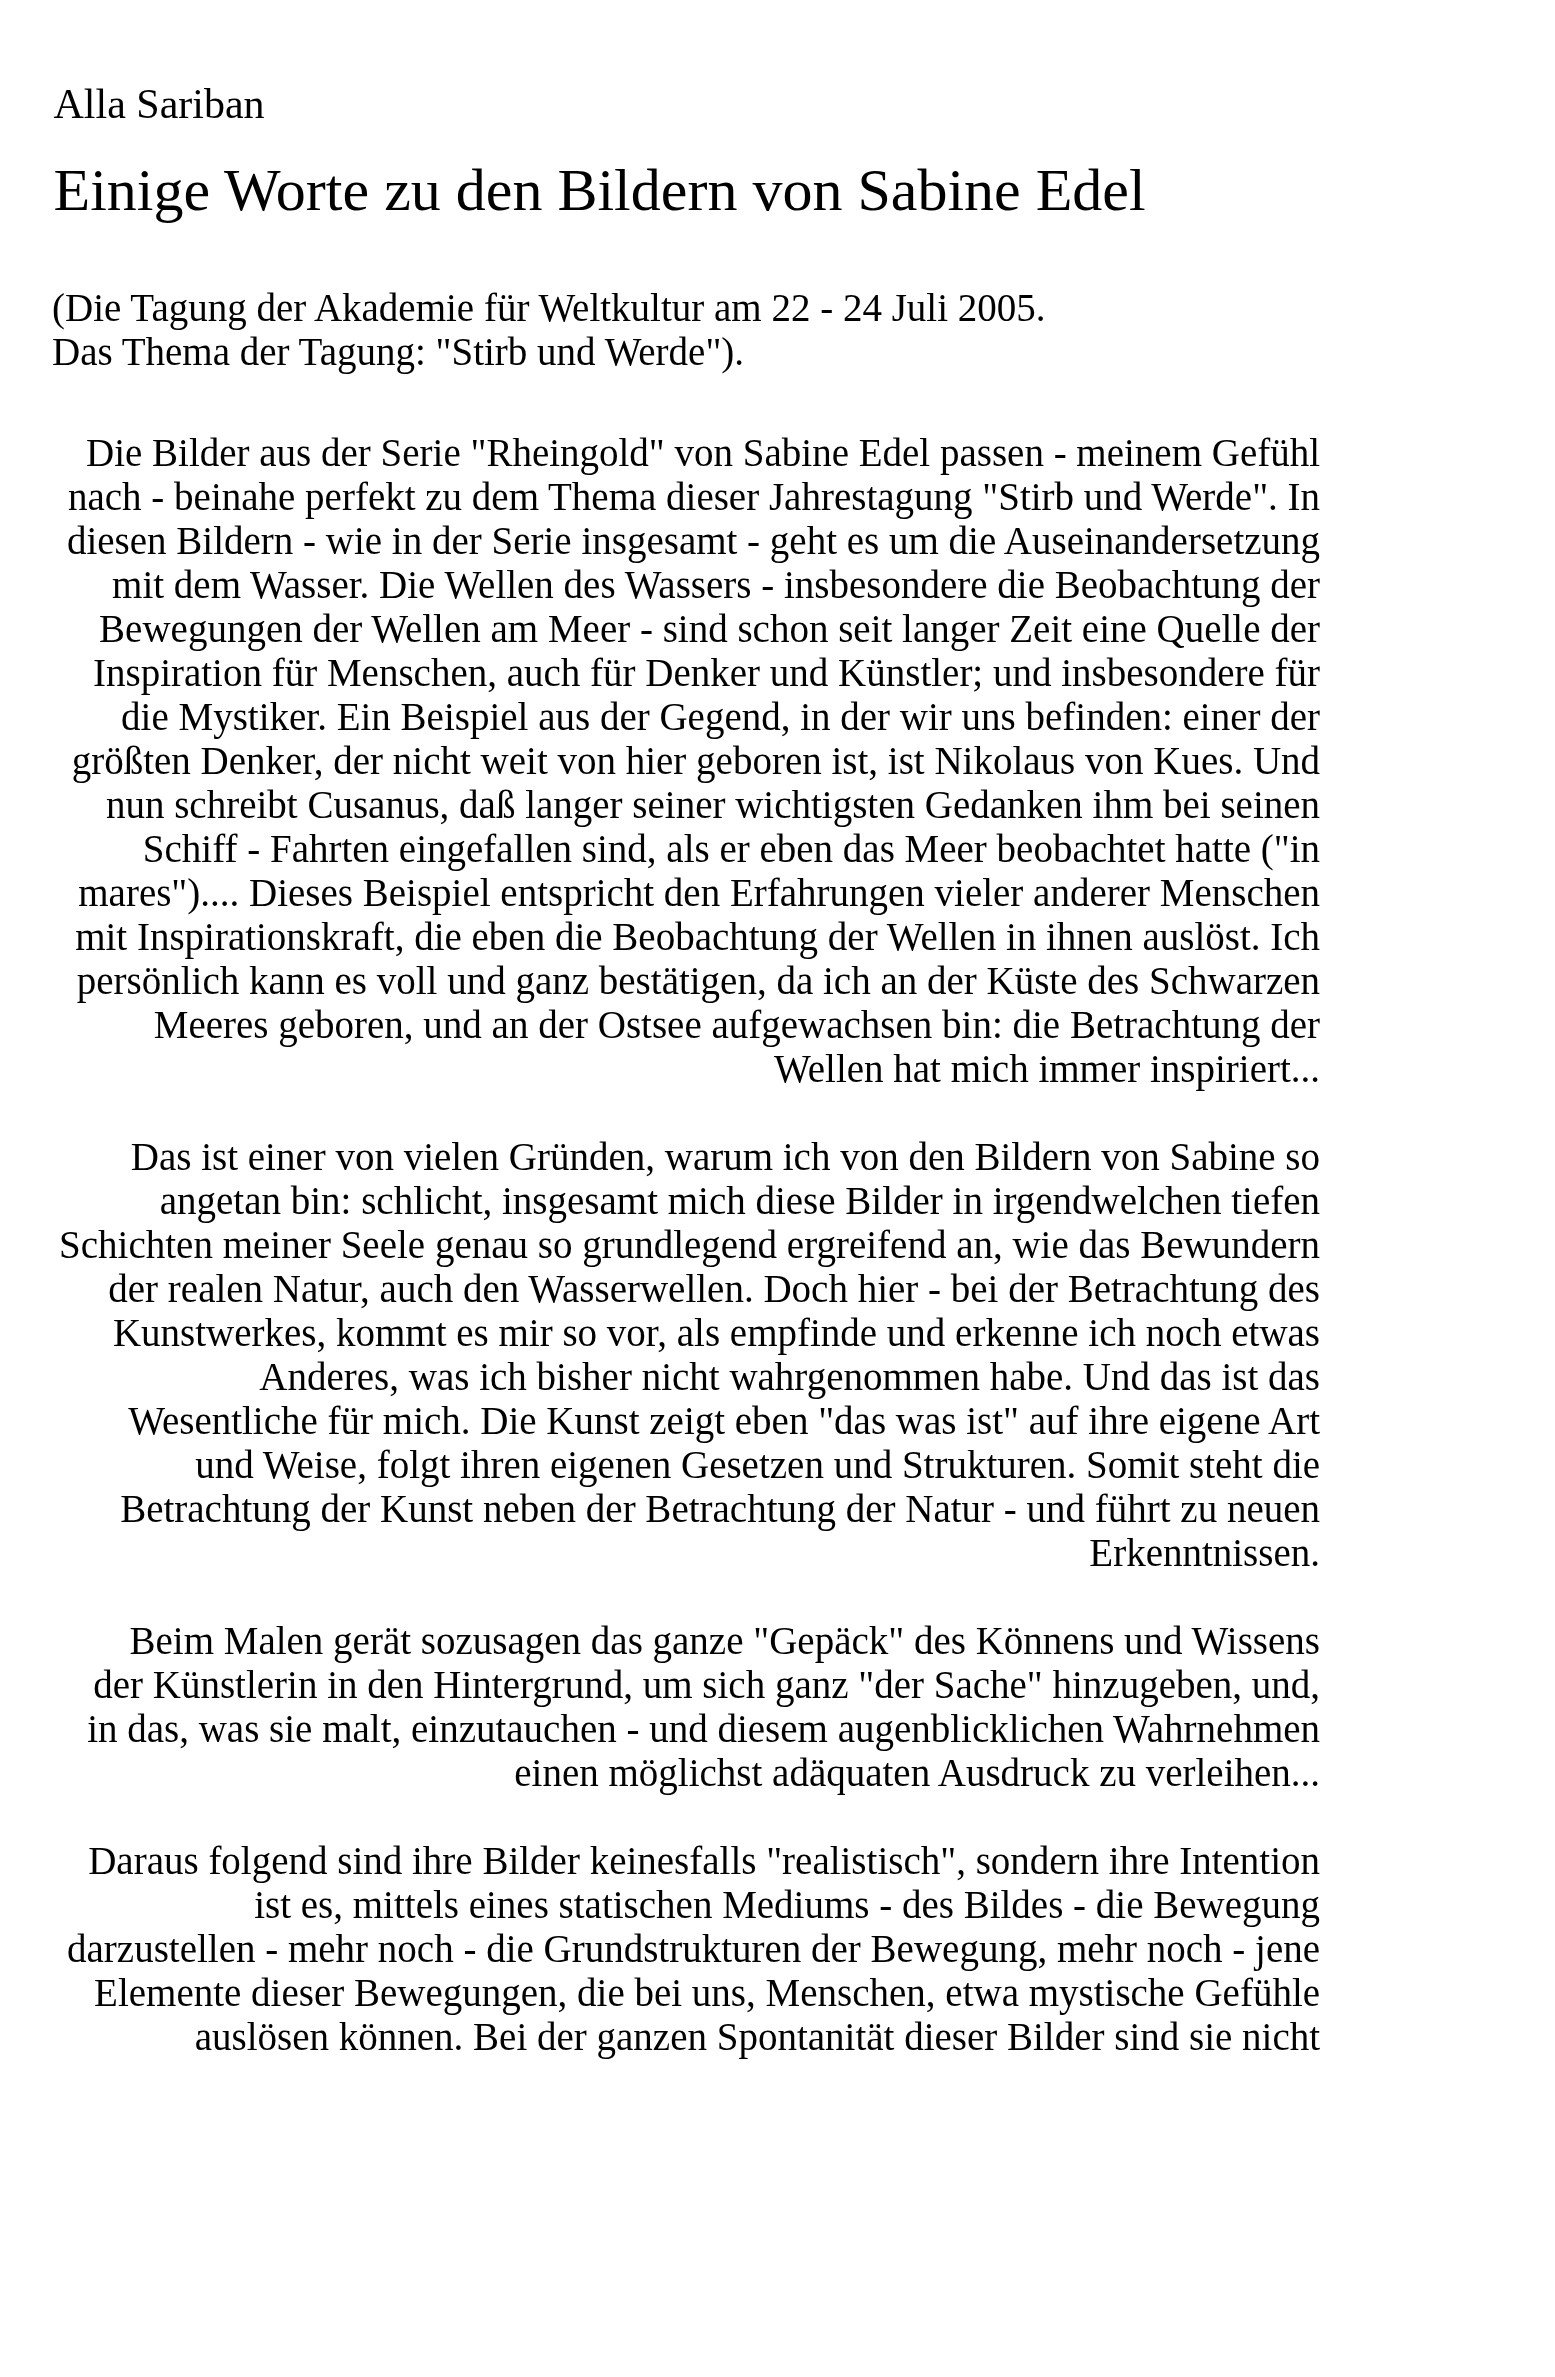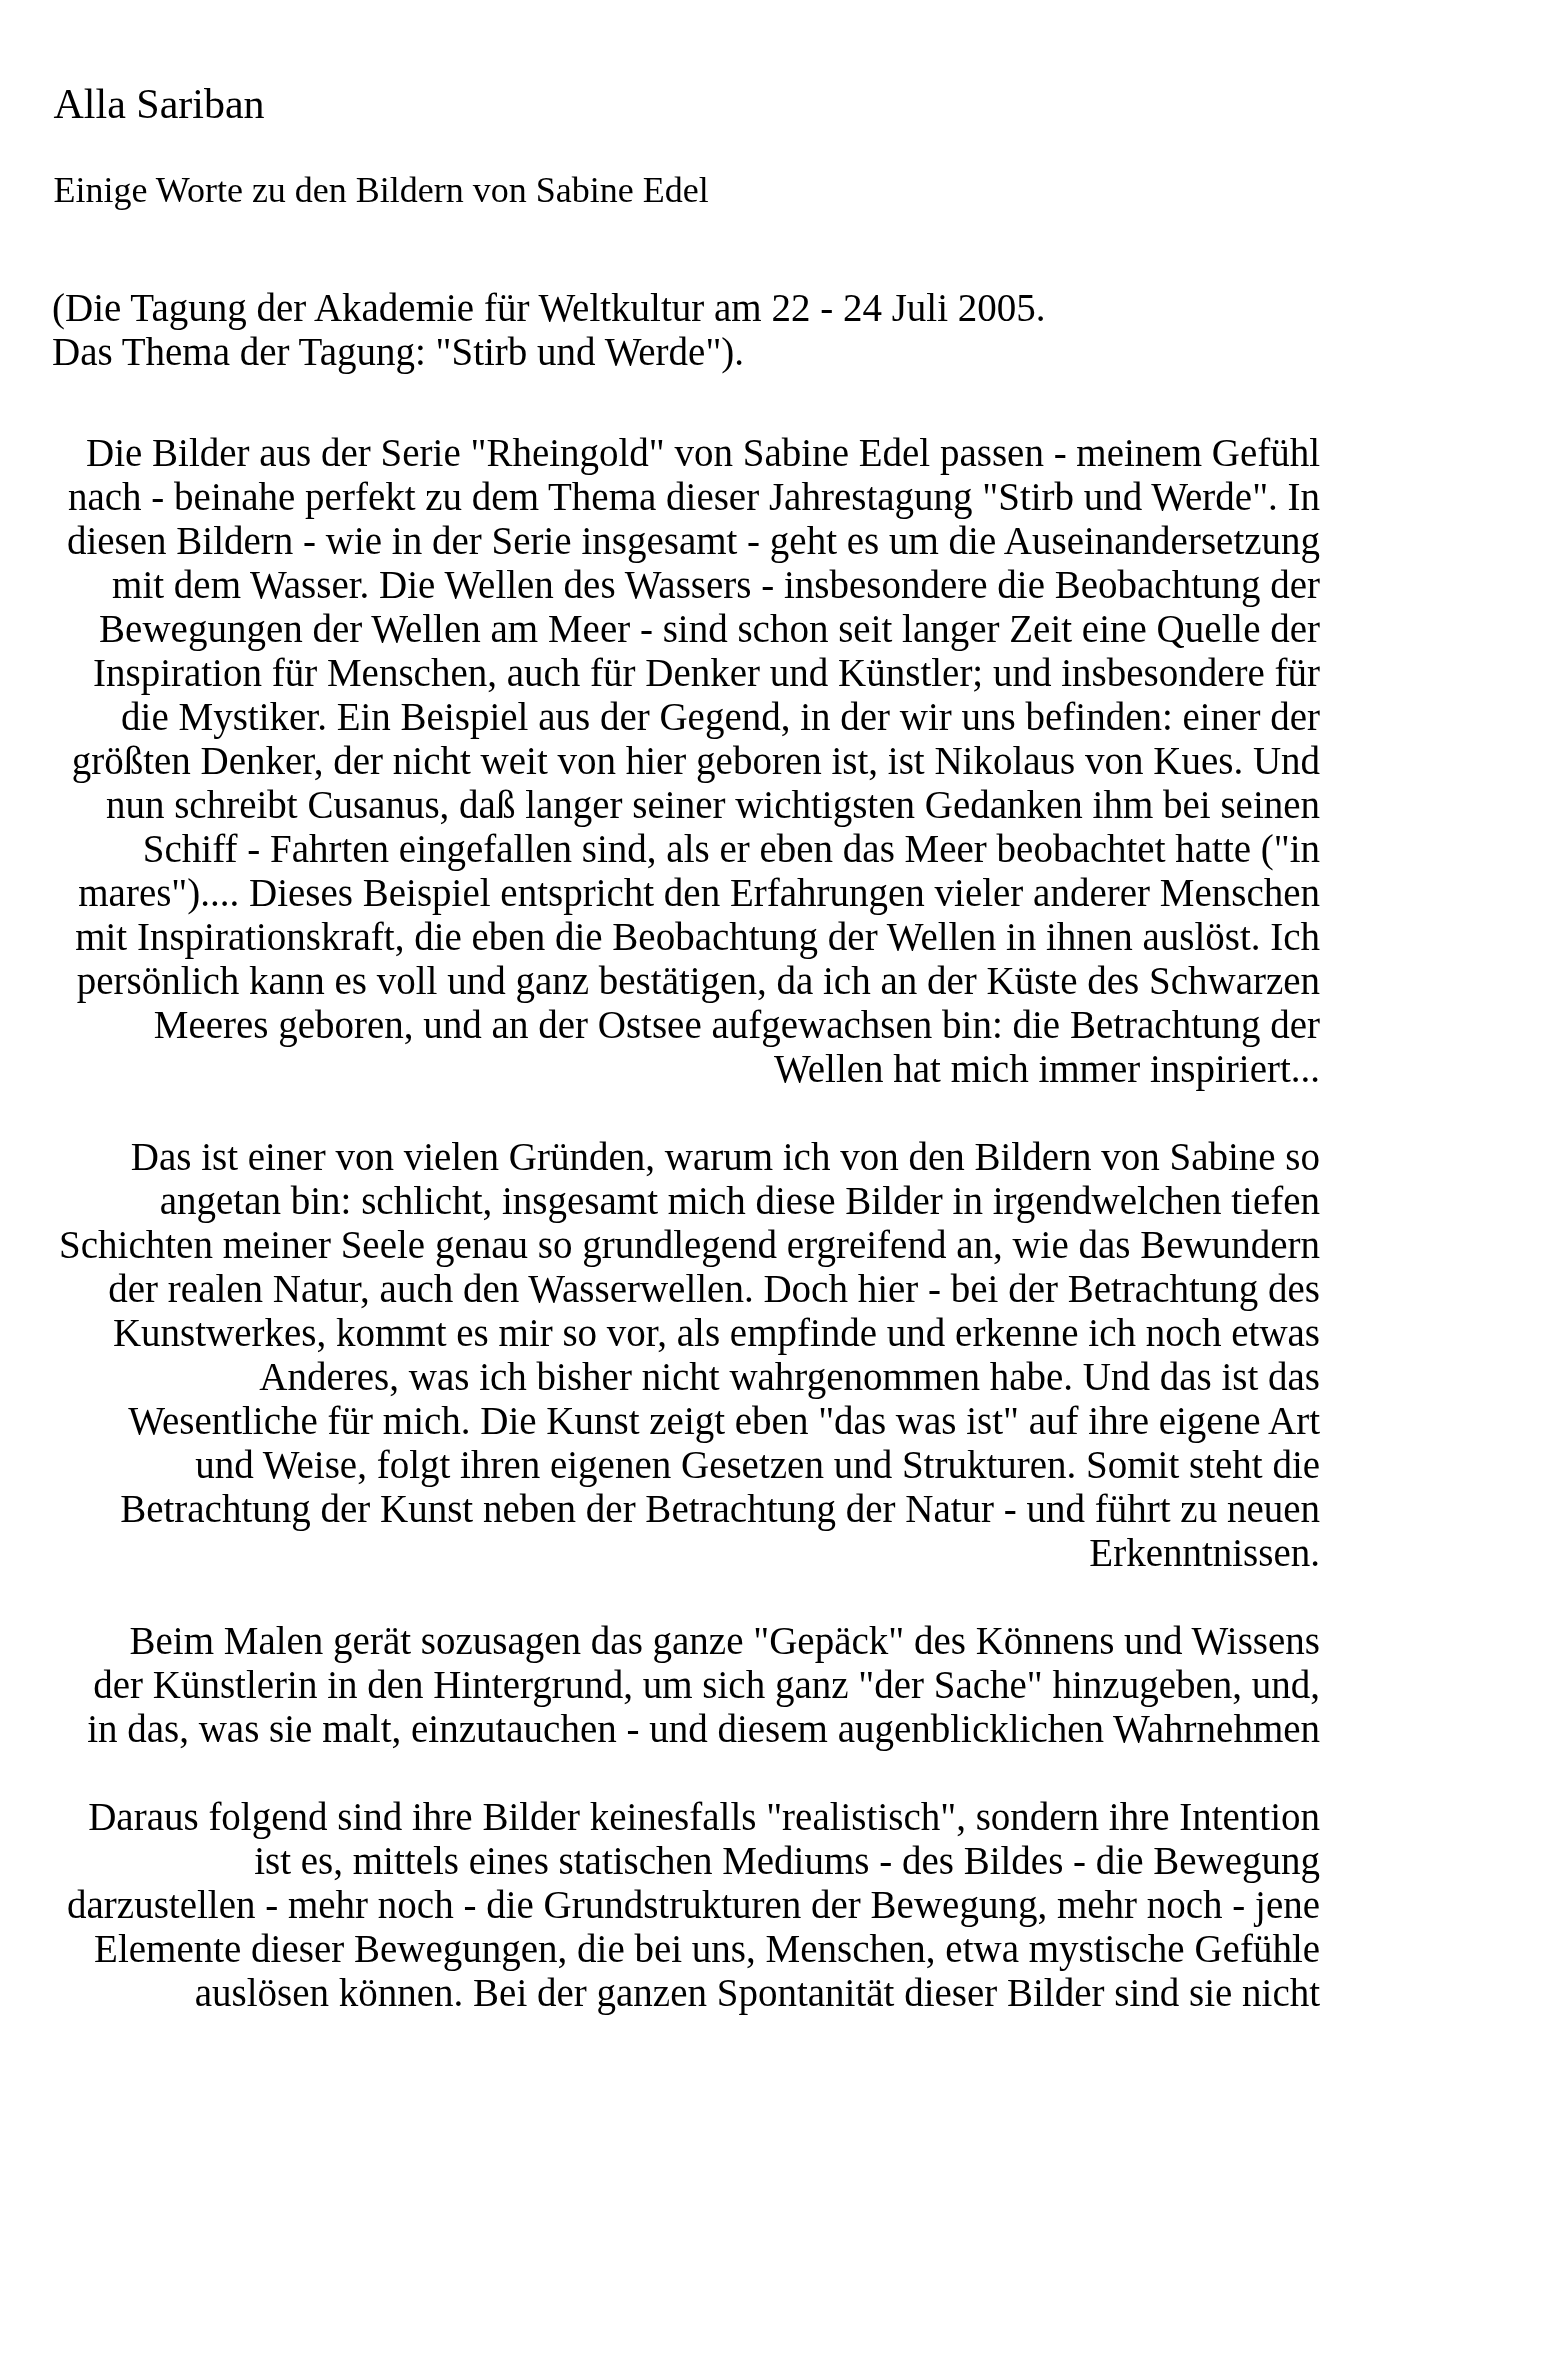--- a/index.html
+++ b/index.html
@@ -27,21 +27,21 @@
       left: 1.5px;
       font-size: 42px;
       line-height: 49px;
       white-space: nowrap;
       margin-top: 28px;
     }
     .title {
       position: absolute;
       top: 160px;
       left: 1.5px;
-      font-size: 36px;
+      font-size: 60px;
       line-height: 61px;
       white-space: nowrap;
     }
     .meta {
       position: absolute;
       top: 286px;
       left: 0;
       font-size: 39px;
       line-height: 44px;
     }
@@ -109,20 +109,21 @@
       <span class="line">Wesentliche für mich. Die Kunst zeigt eben "das was ist" auf ihre eigene Art</span>
       <span class="line">und Weise, folgt ihren eigenen Gesetzen und Strukturen. Somit steht die</span>
       <span class="line">Betrachtung der Kunst neben der Betrachtung der Natur - und führt zu neuen</span>
       <span class="line">Erkenntnissen.</span>
     </p>
 
     <p class="para">
       <span class="line first">Beim Malen gerät sozusagen das ganze "Gepäck" des Könnens und Wissens</span>
       <span class="line">der Künstlerin in den Hintergrund, um sich ganz "der Sache" hinzugeben, und,</span>
       <span class="line">in das, was sie malt, einzutauchen - und diesem augenblicklichen Wahrnehmen</span>
+      <span class="line">einen möglichst adäquaten Ausdruck zu verleihen...</span>
     </p>
 
     <p class="para">
       <span class="line first">Daraus folgend sind ihre Bilder keinesfalls "realistisch", sondern ihre Intention</span>
       <span class="line">ist es, mittels eines statischen Mediums - des Bildes - die Bewegung</span>
       <span class="line">darzustellen - mehr noch - die Grundstrukturen der Bewegung, mehr noch - jene</span>
       <span class="line">Elemente dieser Bewegungen, die bei uns, Menschen, etwa mystische Gefühle</span>
       <span class="line">auslösen können. Bei der ganzen Spontanität dieser Bilder sind sie nicht</span>
     </p>
 

